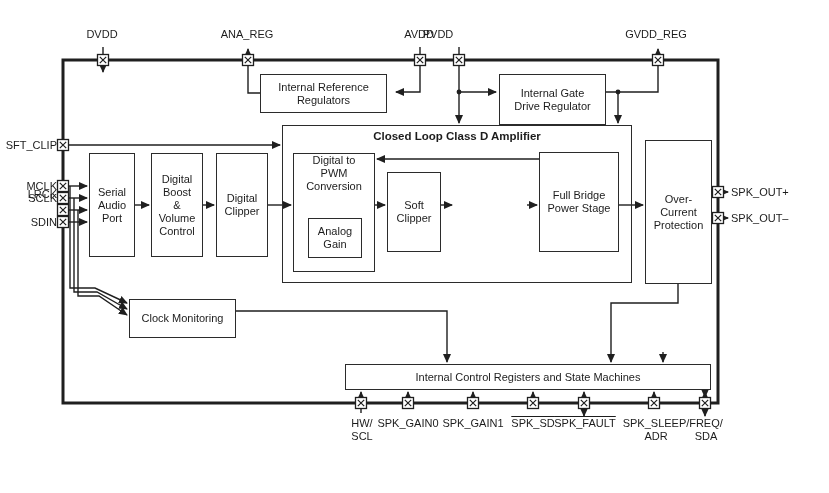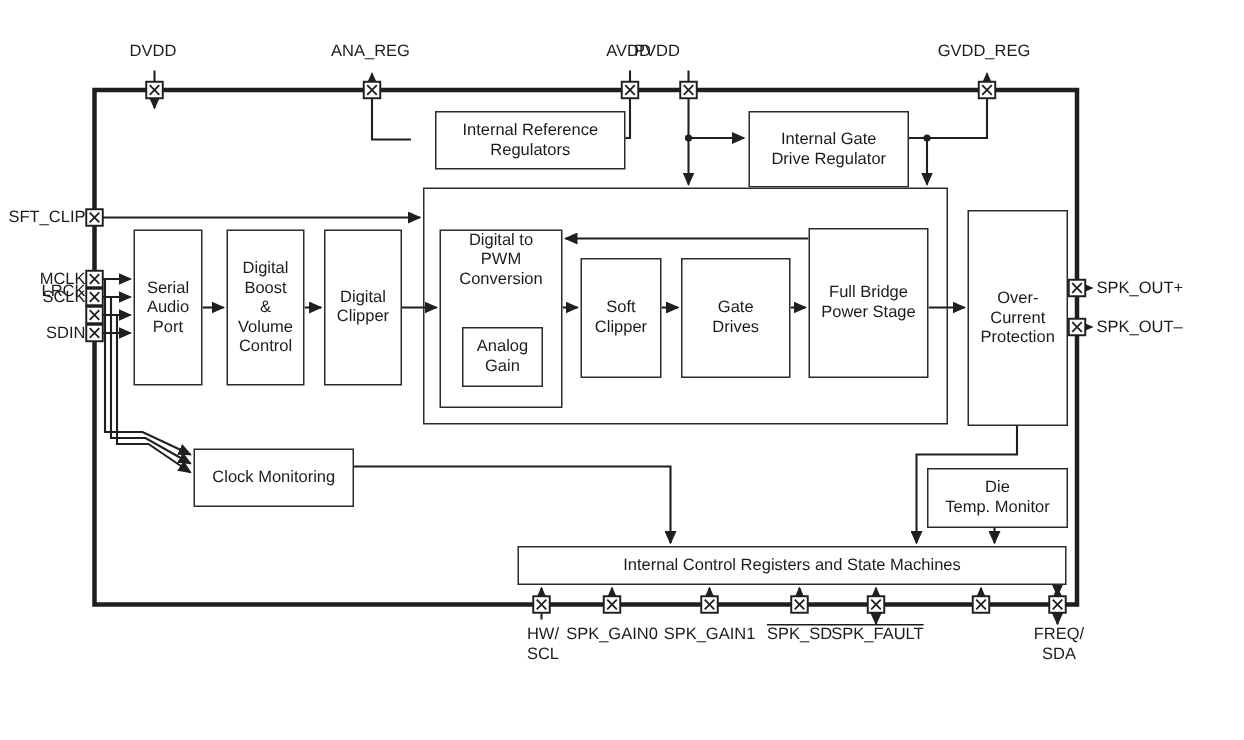--- a/index.html
+++ b/index.html
@@ -187,52 +187,49 @@
         <rect x="-5.5" y="-5.5" width="11" height="11"></rect>
         <path d="M-3.2,-3.2L3.2,3.2M3.2,-3.2L-3.2,3.2"></path>
       </g>
     <g class="pin" transform="translate(705,403)">
         <rect x="-5.5" y="-5.5" width="11" height="11"></rect>
         <path d="M-3.2,-3.2L3.2,3.2M3.2,-3.2L-3.2,3.2"></path>
       </g>
   </svg>
 
   <div class="blk container" style="left:282px; top:125px; width:350px; height:158px;"></div>
-
-  <div class="blk" style="left:290px; top:74px; width:127px; height:39px;">Internal Reference
+  <div class="title" style="left:282px; top:130px; width:350px;">Closed Loop Class D Amplifier</div>
+
+  <div class="blk" style="left:260px; top:74px; width:127px; height:39px;">Internal Reference
 Regulators</div>
   <div class="blk" style="left:499px; top:74px; width:107px; height:51px;">Internal Gate
 Drive Regulator</div>
   <div class="blk" style="left:89px; top:153px; width:46px; height:104px;">Serial
 Audio
 Port</div>
   <div class="blk" style="left:151px; top:153px; width:52px; height:104px;">Digital
 Boost
 &amp;
 Volume
 Control</div>
   <div class="blk" style="left:216px; top:153px; width:52px; height:104px;">Digital
 Clipper</div>
   <div class="blk topalign" style="left:293px; top:153px; width:82px; height:119px;">Digital to
 PWM
 Conversion</div>
   <div class="blk" style="left:308px; top:218px; width:54px; height:40px;">Analog
 Gain</div>
   <div class="blk" style="left:387px; top:172px; width:54px; height:80px;">Soft
 Clipper</div>
-  <div class="blk" style="left:454px; top:172px; width:73px; height:80px;">Gate
-Drives</div>
   <div class="blk" style="left:539px; top:152px; width:80px; height:100px;">Full Bridge
 Power Stage</div>
   <div class="blk" style="left:645px; top:140px; width:67px; height:144px;">Over-
 Current
 Protection</div>
   <div class="blk" style="left:129px; top:299px; width:107px; height:39px;">Clock Monitoring</div>
-  <div class="blk" style="left:618px; top:312px; width:94px; height:40px;">Die
-Temp. Monitor</div>
   <div class="blk" style="left:345px; top:364px; width:366px; height:26px;">Internal Control Registers and State Machines</div>
 
 
   <div class="lbl c" style="left:102px; top:28px;">DVDD</div>
   <div class="lbl c" style="left:247px; top:28px;">ANA_REG</div>
   <div class="lbl c" style="left:419px; top:28px;">AVDD</div>
   <div class="lbl c" style="left:438px; top:28px;">PVDD</div>
   <div class="lbl c" style="left:656px; top:28px;">GVDD_REG</div>
 
   <div class="lbl r" style="left:4px; width:53px; top:139px;">SFT_CLIP</div>
@@ -243,16 +240,18 @@
 
   <div class="lbl" style="left:731px; top:186px;">SPK_OUT+</div>
   <div class="lbl" style="left:731px; top:212px;">SPK_OUT–</div>
 
   <div class="lbl c" style="left:362px; top:417px;">HW/
 SCL</div>
   <div class="lbl c" style="left:408px; top:417px;">SPK_GAIN0</div>
   <div class="lbl c" style="left:473px; top:417px;">SPK_GAIN1</div>
   <div class="lbl c ov" style="left:533px; top:417px;">SPK_SD</div>
   <div class="lbl c ov" style="left:585px; top:417px;">SPK_FAULT</div>
+  <div class="lbl c" style="left:656px; top:417px;">SPK_SLEEP/
+ADR</div>
   <div class="lbl c" style="left:706px; top:417px;">FREQ/
 SDA</div>
 
 </div>
 
 </body></html>

